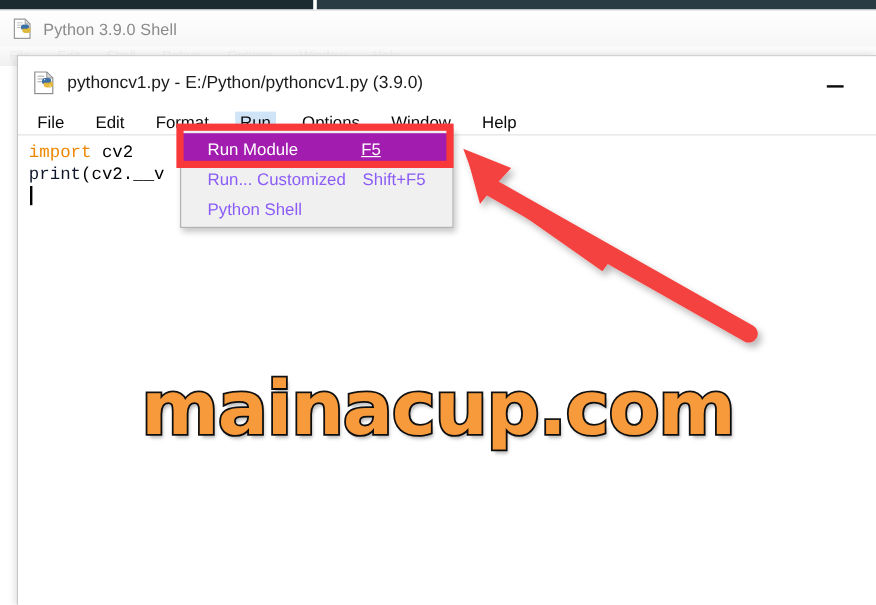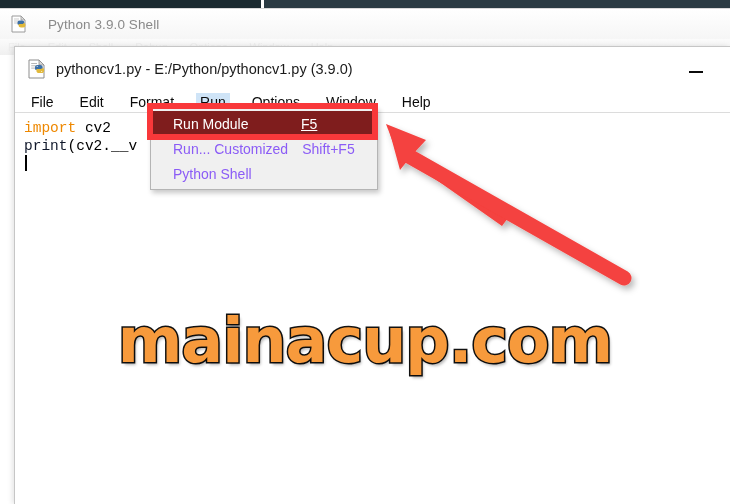--- a/index.html
+++ b/index.html
@@ -29,21 +29,21 @@
   
   #shell-window {
     position: absolute; left: 0; top: 8px; width: 730px; height: 496px;
     background: #ffffff;
     border-top: 1px solid #d9d9d9;
     box-sizing: border-box;
   }
   #shell-titlebar {
     position: absolute; left: 0; top: 0; width: 730px; height: 30px;
     background: linear-gradient(#ffffff, #f6f6f6);
-    display: flex; align-items: center; gap: 12px;
+    display: flex; align-items: center;
   }
   #shell-icon {
     width: 18px; height: 18px; margin-left: 10px; margin-right: 8px;
     position: relative; flex: none;
   }
   #shell-title {
     font-size: 13.5px;
     color: #8a8a8a;
     letter-spacing: 0.1px;
     white-space: nowrap;
@@ -148,21 +148,21 @@
     height: 25px;
     display: flex; align-items: center;
     padding: 0 10px 0 22px;
     font-size: 14px;
     color: #8b5cf6;
     box-sizing: border-box;
     cursor: default;
     white-space: nowrap;
   }
   .menu-row.highlighted {
-    background: #7f1d1d;
+    background: #a21caf;
     color: #ffffff;
   }
   .menu-row .label { flex: none; }
   .menu-row .accel {
     margin-left: auto;
     padding-left: 14px;
     min-width: 66px;
     text-align: left;
   }
   .menu-row.highlighted .accel { color: #ffffff; text-decoration: underline; }

